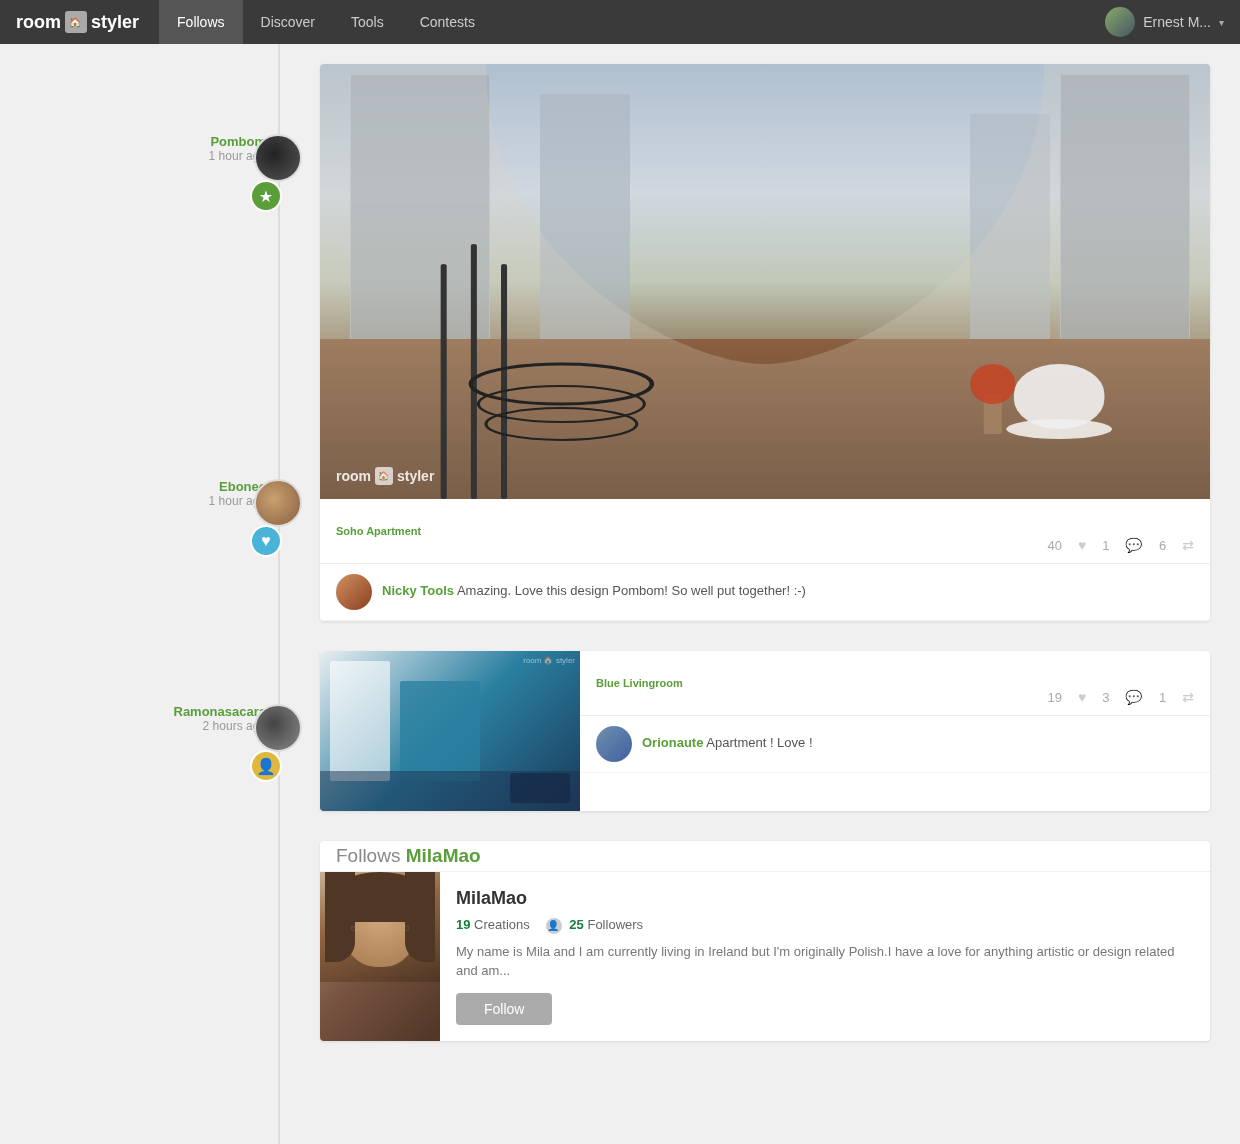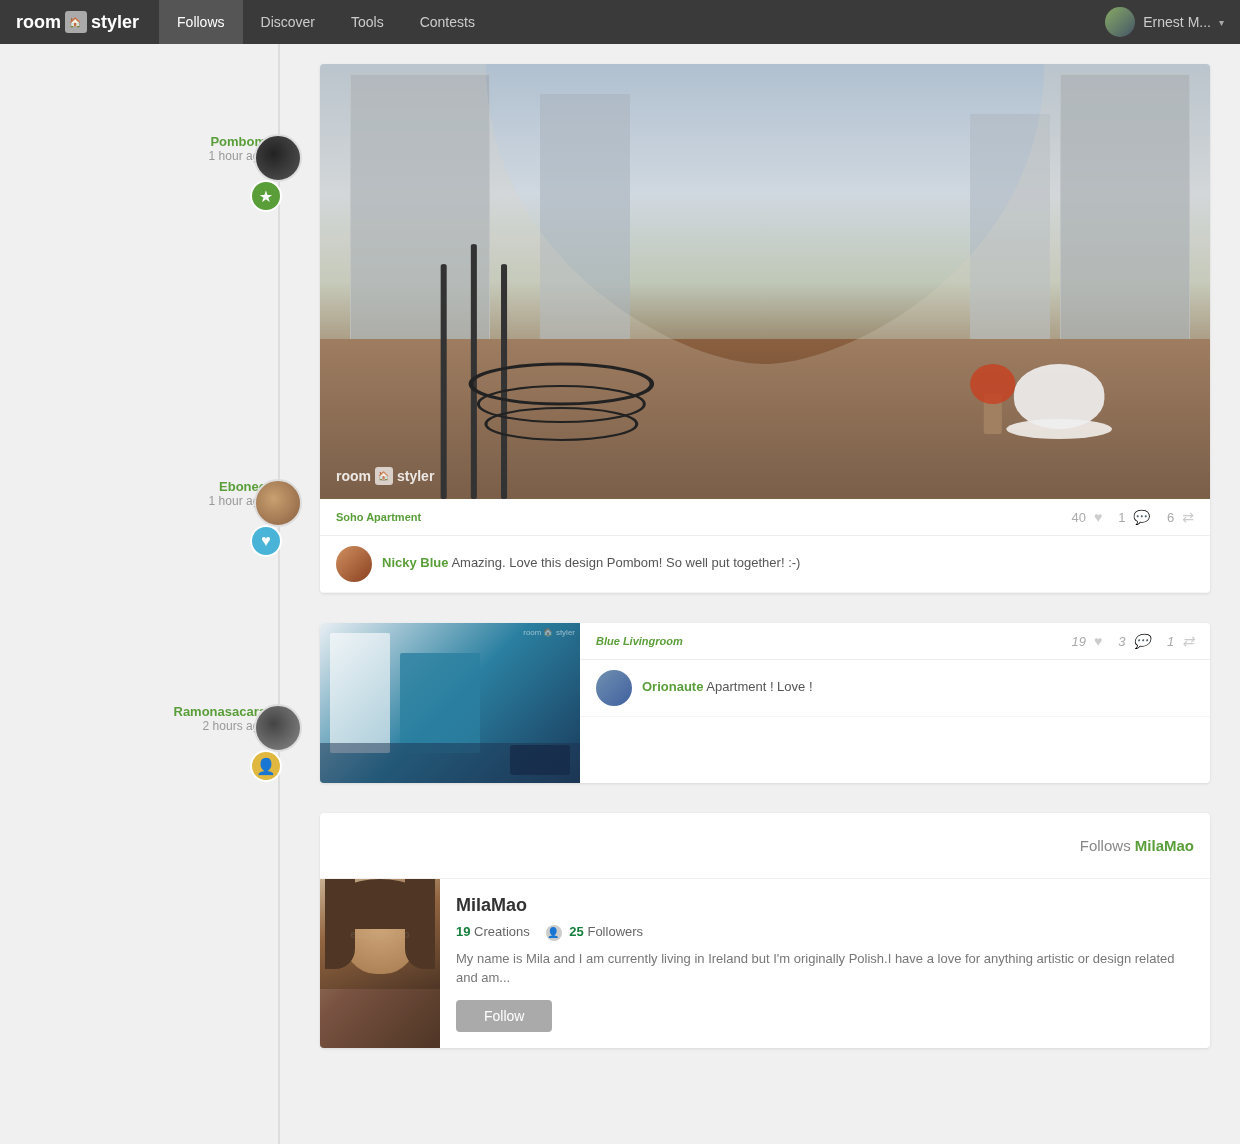--- a/index.html
+++ b/index.html
@@ -168,21 +168,21 @@
       cursor: pointer;
     }
     .feed-stats {
       display: flex;
       gap: 16px;
       align-items: center;
       color: #aaa;
       font-size: 13px;
     }
     .feed-stat {
-      display: flex; align-items: center; gap: 8px;
+      display: flex; align-items: center; gap: 16px; margin-top: 28px;
     }
     .stat-icon { font-size: 14px; color: #ccc; }
 
     .feed-comment {
       padding: 10px 16px;
       display: flex;
       align-items: flex-start;
       gap: 10px;
       border-bottom: 1px solid #f5f5f5;
     }
@@ -217,37 +217,35 @@
     .feed-row-right {
       flex: 1;
       display: flex;
       flex-direction: column;
     }
     .feed-row-meta {
       padding: 10px 16px;
       display: flex;
       align-items: center;
       border-bottom: 1px solid #eee;
-      font-style: italic;
     }
 
     
     .follow-card {
       background: #fff;
       border-radius: 4px;
       margin-bottom: 30px;
       box-shadow: 0 1px 3px rgba(0,0,0,0.1);
       overflow: hidden;
     }
     .follow-header {
-      padding: 24px 16px;
-      font-size: 15px;
+      padding: 4px 16px;
+      font-size: 19px;
       color: #888;
       border-bottom: 1px solid #f0f0f0;
-      text-align: right;
     }
     .follow-name-link { color: #5a9e3a; font-weight: bold; cursor: pointer; }
     .follow-body {
       display: flex;
       align-items: stretch;
     }
     .follow-avatar {
       width: 120px;
       flex-shrink: 0;
       background: linear-gradient(135deg, #b09070, #6a4030, #3a2010);
@@ -446,21 +444,21 @@
           </div>
           <div class="feed-stat">
             <span>6</span>
             <span class="stat-icon">⇄</span>
           </div>
         </div>
       </div>
       <div class="feed-comment">
         <div class="comment-avatar comment-avatar-nicky"></div>
         <div class="comment-text">
-          <span class="comment-author">Nicky Blue</span> 
+          <span class="comment-author">Nicky Tools</span> 
           <span> </span><span>Amazing. Love this design Pombom! So well put together! :-)</span>
         </div>
       </div>
     </div>
 
     <div class="feed-row">
       <div class="feed-row-image">
         <div style="width:100%;height:160px;background:linear-gradient(135deg,#e8eef2 0%,#2a7fa0 50%,#1a3a5a 100%);position:relative;">
 
           <div style="position:absolute;left:10px;top:10px;width:60px;height:120px;background:rgba(255,255,255,0.6);border-radius:2px;"></div>

